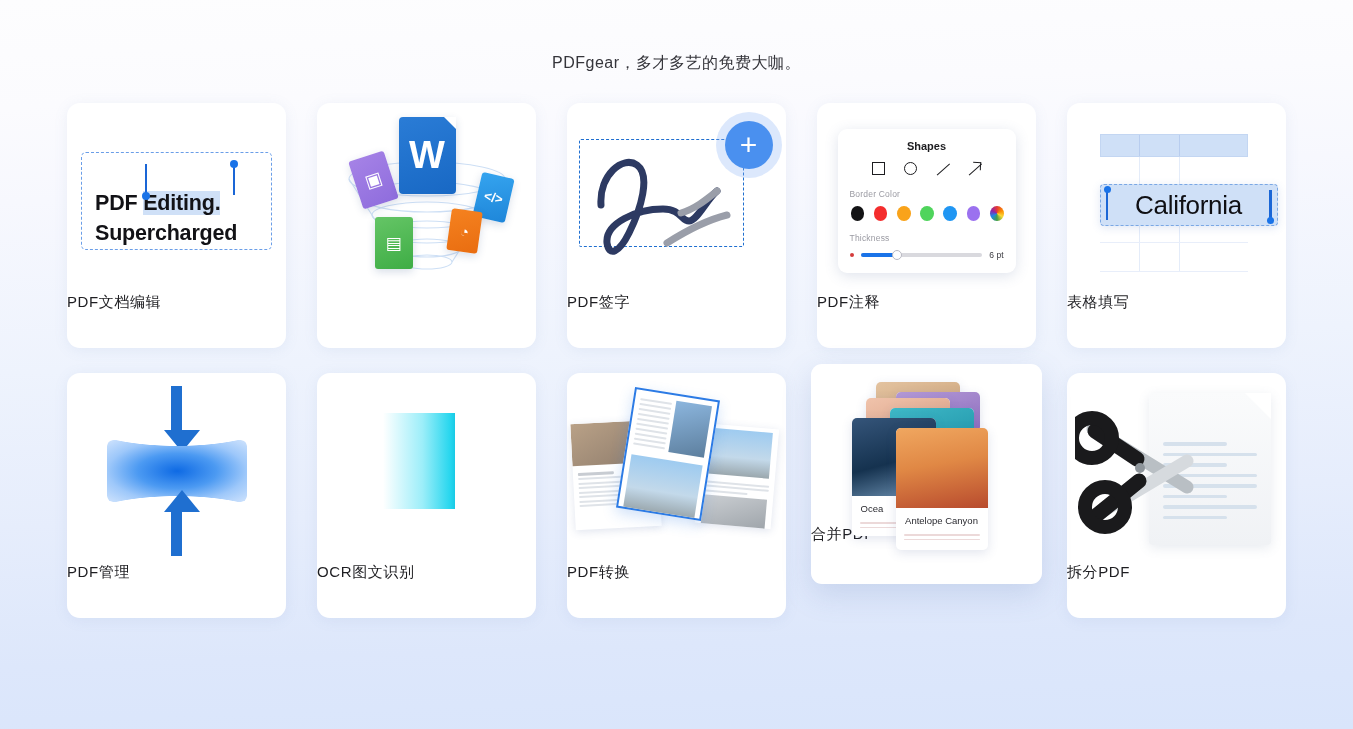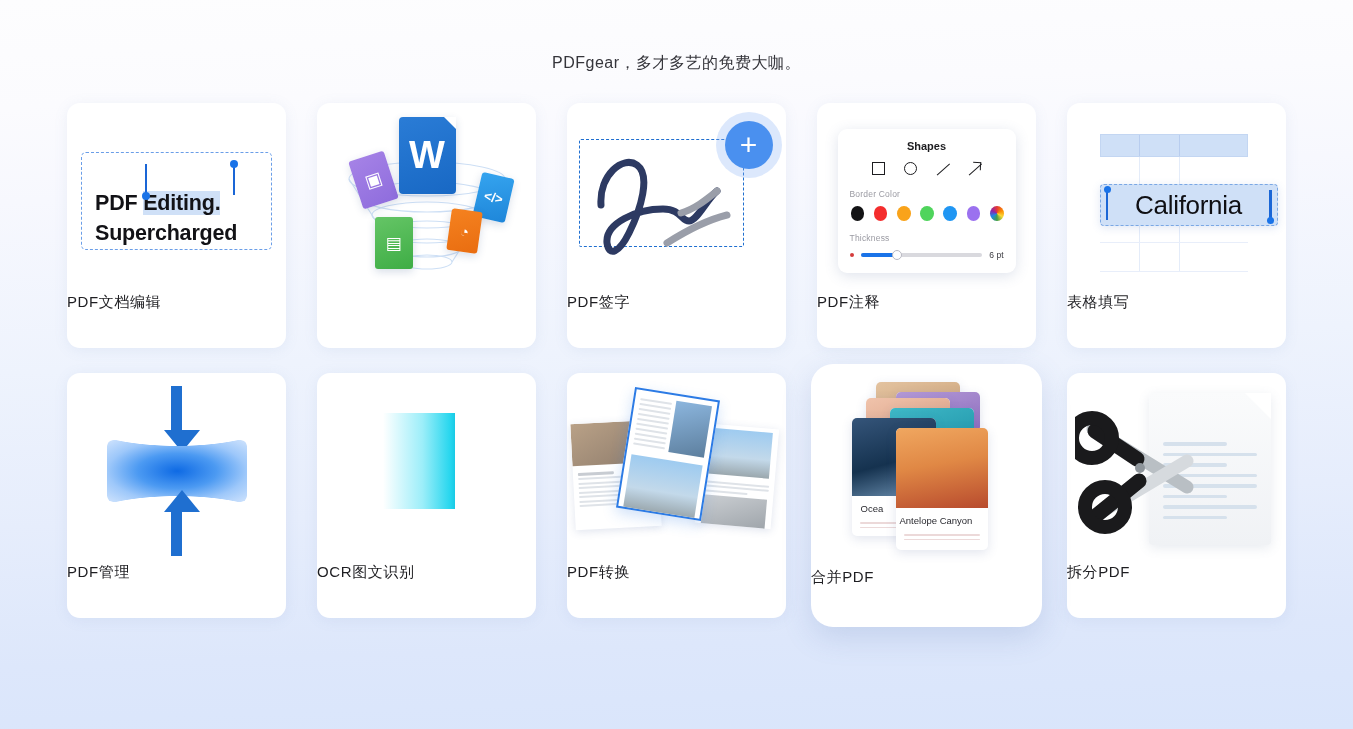--- a/index.html
+++ b/index.html
@@ -46,23 +46,23 @@
     position: relative;
     width: 219px;
     height: 245px;
     background: #ffffff;
     border-radius: 13px;
     box-shadow: 0 2px 14px rgba(109,135,190,.10);
     overflow: hidden;
   }
   .card.hovered {
     width: 231px;
-    height: 263px;
+    height: 220px;
     margin: -9px -6px;
-    border-radius: 22px;
+    border-radius: 11px;
     box-shadow: 0 10px 30px rgba(89,118,180,.20);
     z-index: 5;
   }
   .card-visual {
     position: absolute;
     left: 0; right: 0; top: 0;
     height: 196px;
     display: flex;
     align-items: center;
     justify-content: center;
@@ -244,21 +244,21 @@
   .mcard.b4 { left: 56px; top: 26px; width: 84px; height: 40px; }
   .mcard.front1 { left: 18px; top: 36px; width: 84px; height: 118px; z-index: 4; }
   .mcard.front2 { left: 62px; top: 46px; width: 92px; height: 122px; z-index: 5; }
   .m-img { width: 100%; }
   .m-img.tan { height: 40px; background: linear-gradient(160deg,#e3c3a0,#c99f74); }
   .m-img.violet { height: 40px; background: linear-gradient(160deg,#b49ad6,#8f6fc0); }
   .m-img.peach { height: 40px; background: linear-gradient(160deg,#f0c3ab,#d79d82); }
   .m-img.teal { height: 40px; background: linear-gradient(160deg,#3fb8c7,#1f94a8); }
   .m-img.ocean { height: 78px; background: linear-gradient(165deg,#35557a,#15324f 55%,#6f93b4); }
   .m-img.canyon { height: 80px; background: linear-gradient(170deg,#f0a760,#e08845 45%,#b84b2e); }
-  .m-cap { font-size: 9.5px; color: #2a2a30; padding: 7px 4px 5px; white-space: nowrap; }
+  .m-cap { font-size: 9.5px; color: #2a2a30; text-align: center; padding: 7px 4px 5px; white-space: nowrap; }
   .m-cap.clip { text-align: left; padding-left: 9px; }
   .m-ln { height: 1.6px; background: #ecd9d9; margin: 3px 8px; border-radius: 1px; }
 
   
   .split-wrap { position: relative; width: 196px; height: 168px; }
   .doc-sheet {
     position: absolute; right: 4px; top: 6px; width: 122px; height: 152px;
     background: linear-gradient(180deg,#fafbfc,#f0f2f5);
     border-radius: 3px;
     box-shadow: 0 3px 12px rgba(90,110,150,.14);

